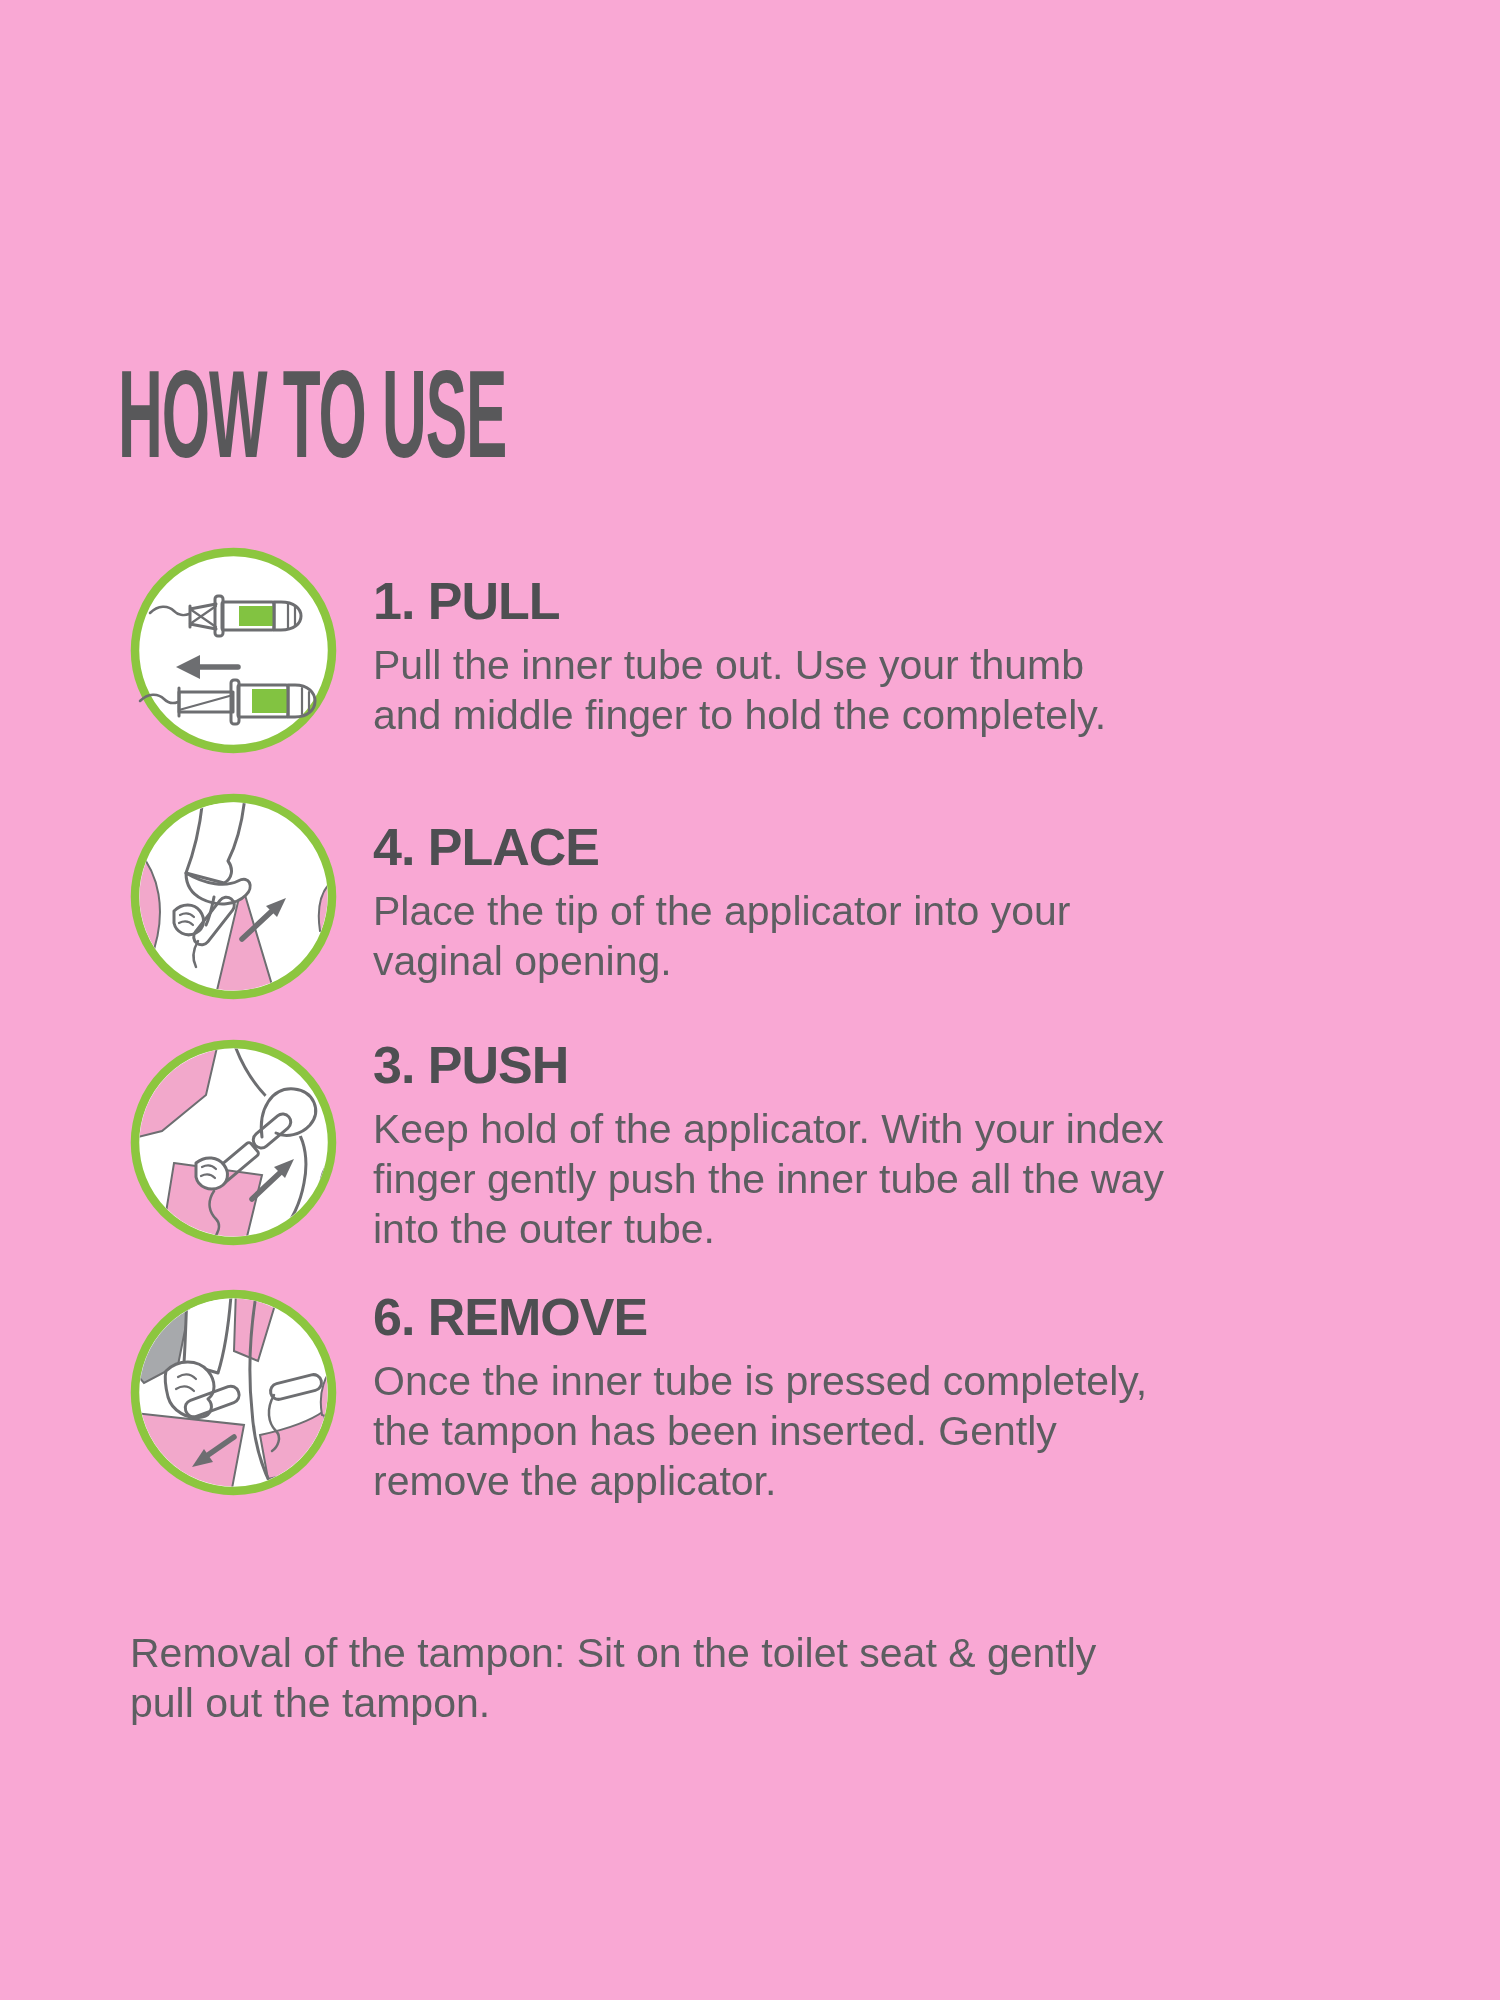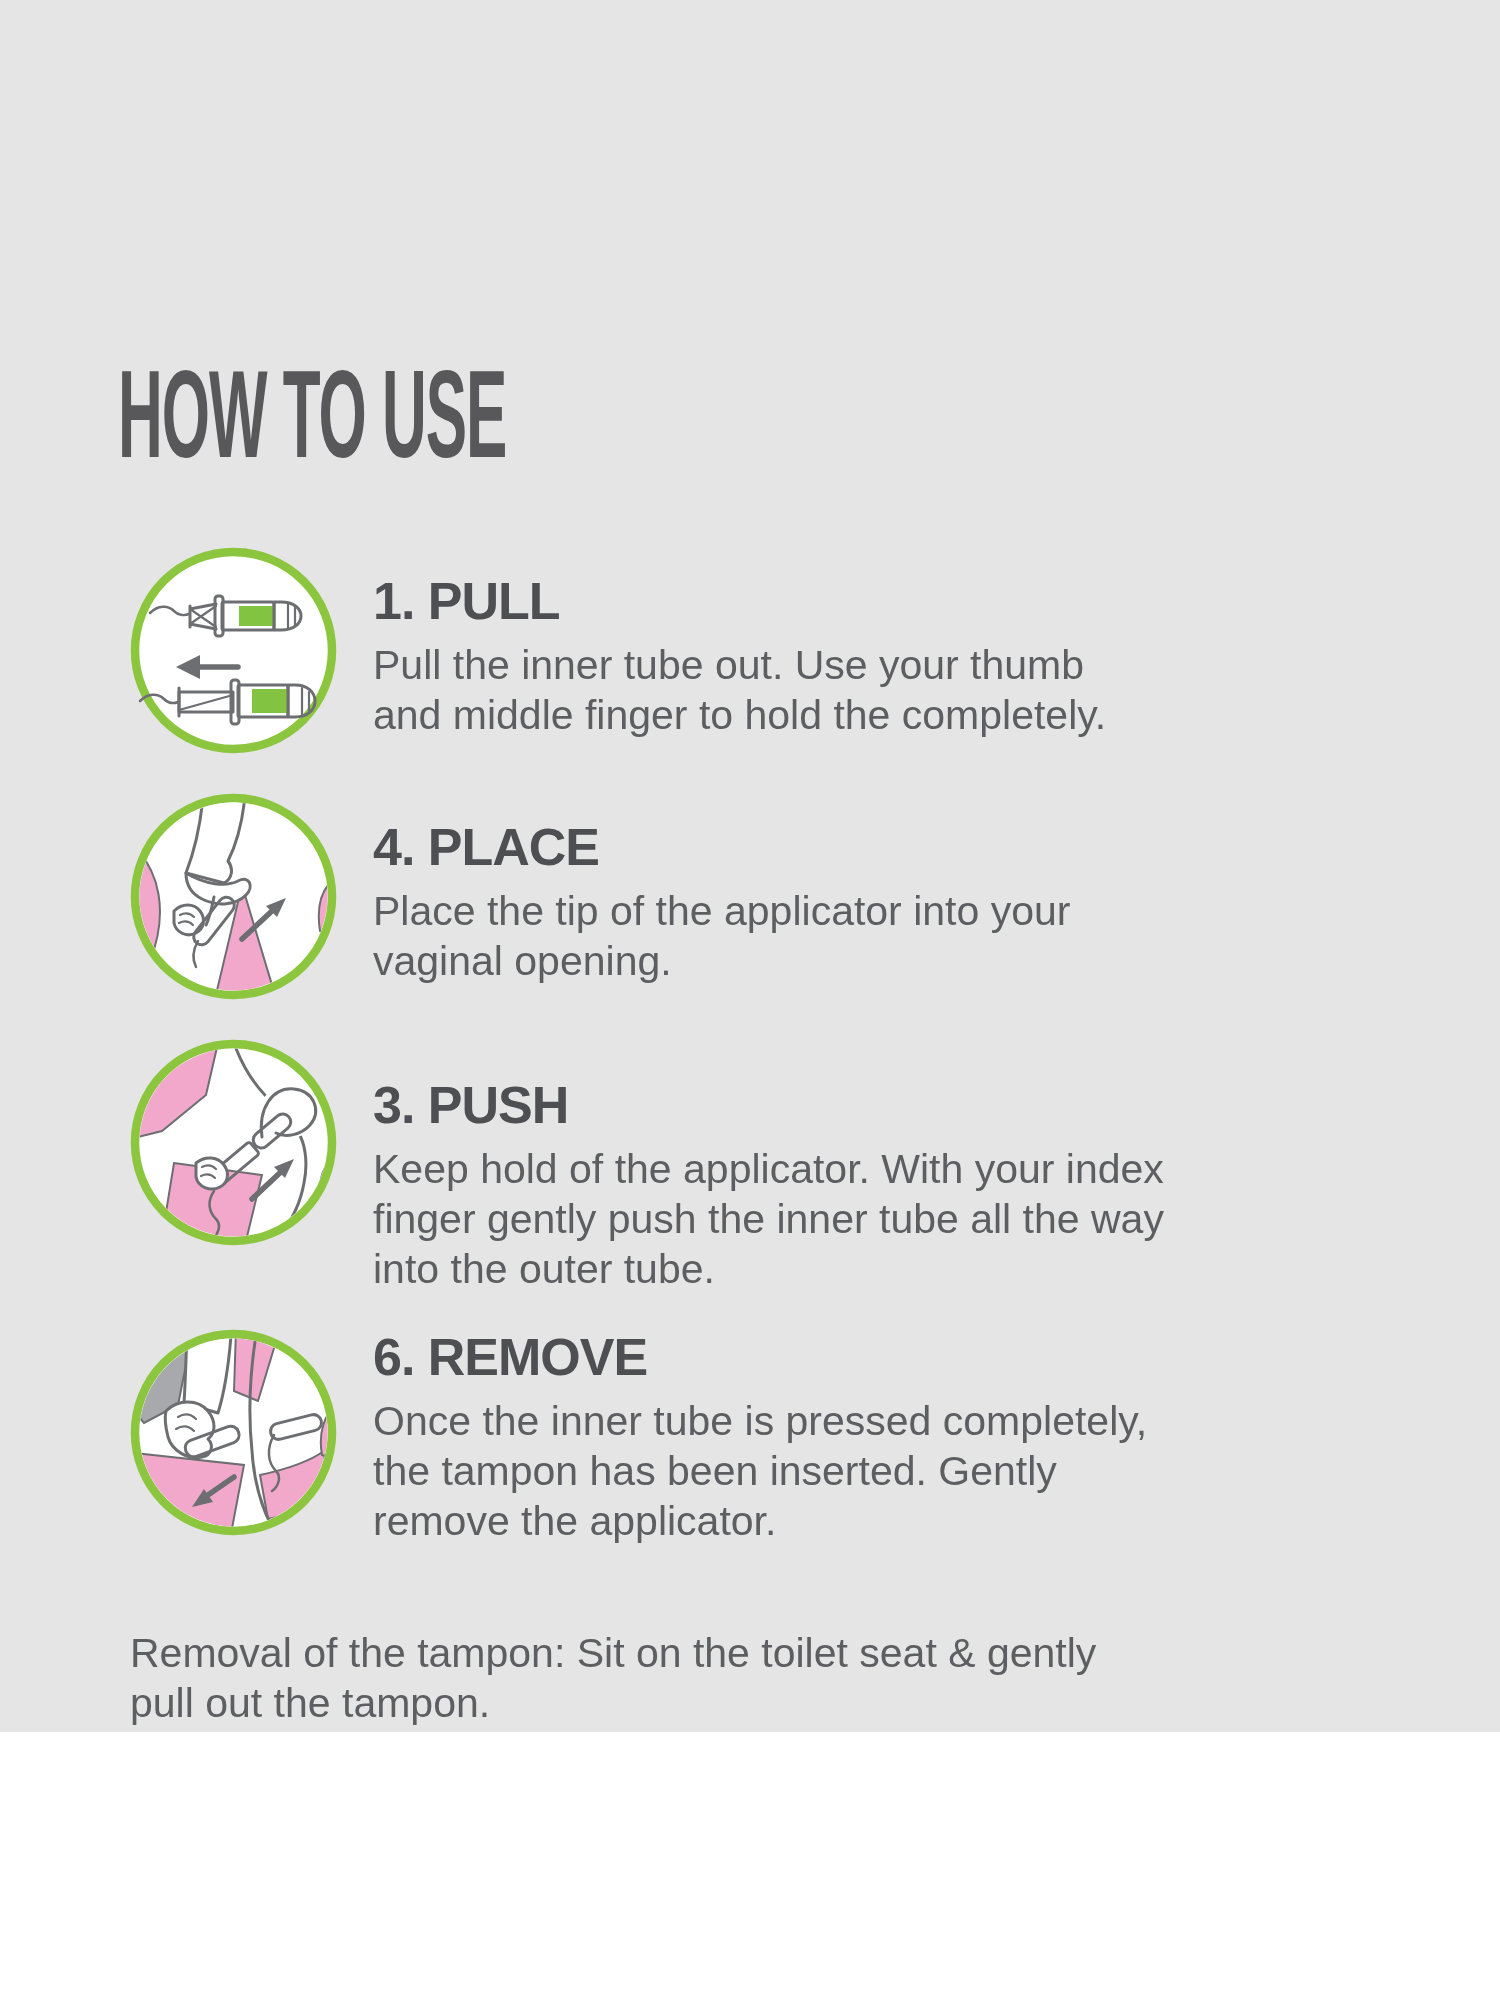--- a/index.html
+++ b/index.html
@@ -10,36 +10,36 @@
     --pink-pale:#FBE0EE;
     --outline:#6D6E71;
     --arrow-gray:#6D6E71;
     --wedge-gray:#A7A9AC;
     --title-color:#58585A;
     --heading-color:#4E4F52;
     --body-color:#5D5E61;
   }
   html,body{margin:0;padding:0;background:#fff;}
   .page{
-    position:relative;width:1500px;height:1732px;background:#e5e5e5;
+    position:relative;width:1500px;height:2000px;background:#f9a8d4;
     font-family:"Liberation Sans",sans-serif;overflow:hidden;
   }
   .title{
     position:absolute;left:118px;top:352px;
     font-size:124px;font-weight:bold;line-height:1;letter-spacing:-2px;
     color:var(--title-color);white-space:nowrap;
     transform:scaleX(0.5);transform-origin:left top;
   }
   .steps{position:absolute;left:126px;top:543px;display:flex;flex-direction:column;gap:31px;}
   .step{display:flex;align-items:flex-start;}
   .step-icon{width:215px;height:215px;flex:0 0 auto;display:block;}
   .step-text{margin-left:32px;width:900px;}
   .step:nth-child(1) .step-text{padding-top:30px;}
   .step:nth-child(2) .step-text{padding-top:30px;}
-  .step:nth-child(3) .step-text{padding-top:2px;margin-top:40px;}
+  .step:nth-child(3) .step-text{padding-top:2px;}
   .step:nth-child(4) .step-text{padding-top:4px;}
   .step-title{font-size:52px;font-weight:bold;line-height:1.1;letter-spacing:-1px;color:var(--heading-color);}
   .step-body{margin-top:10px;font-size:41px;line-height:1.22;color:var(--body-color);white-space:pre-line;}
   .footer-note{
     position:absolute;left:130px;top:1628px;width:1100px;
     font-size:41px;line-height:1.22;color:var(--body-color);white-space:pre-line;
   }
   svg .ring{fill:#fff;stroke:var(--accent-green);stroke-width:8.5;}
   svg .ol{stroke:var(--outline);fill:none;stroke-linecap:round;stroke-linejoin:round;}
   svg .w3{stroke-width:3;} svg .w2{stroke-width:2.2;} svg .w25{stroke-width:2.5;}

